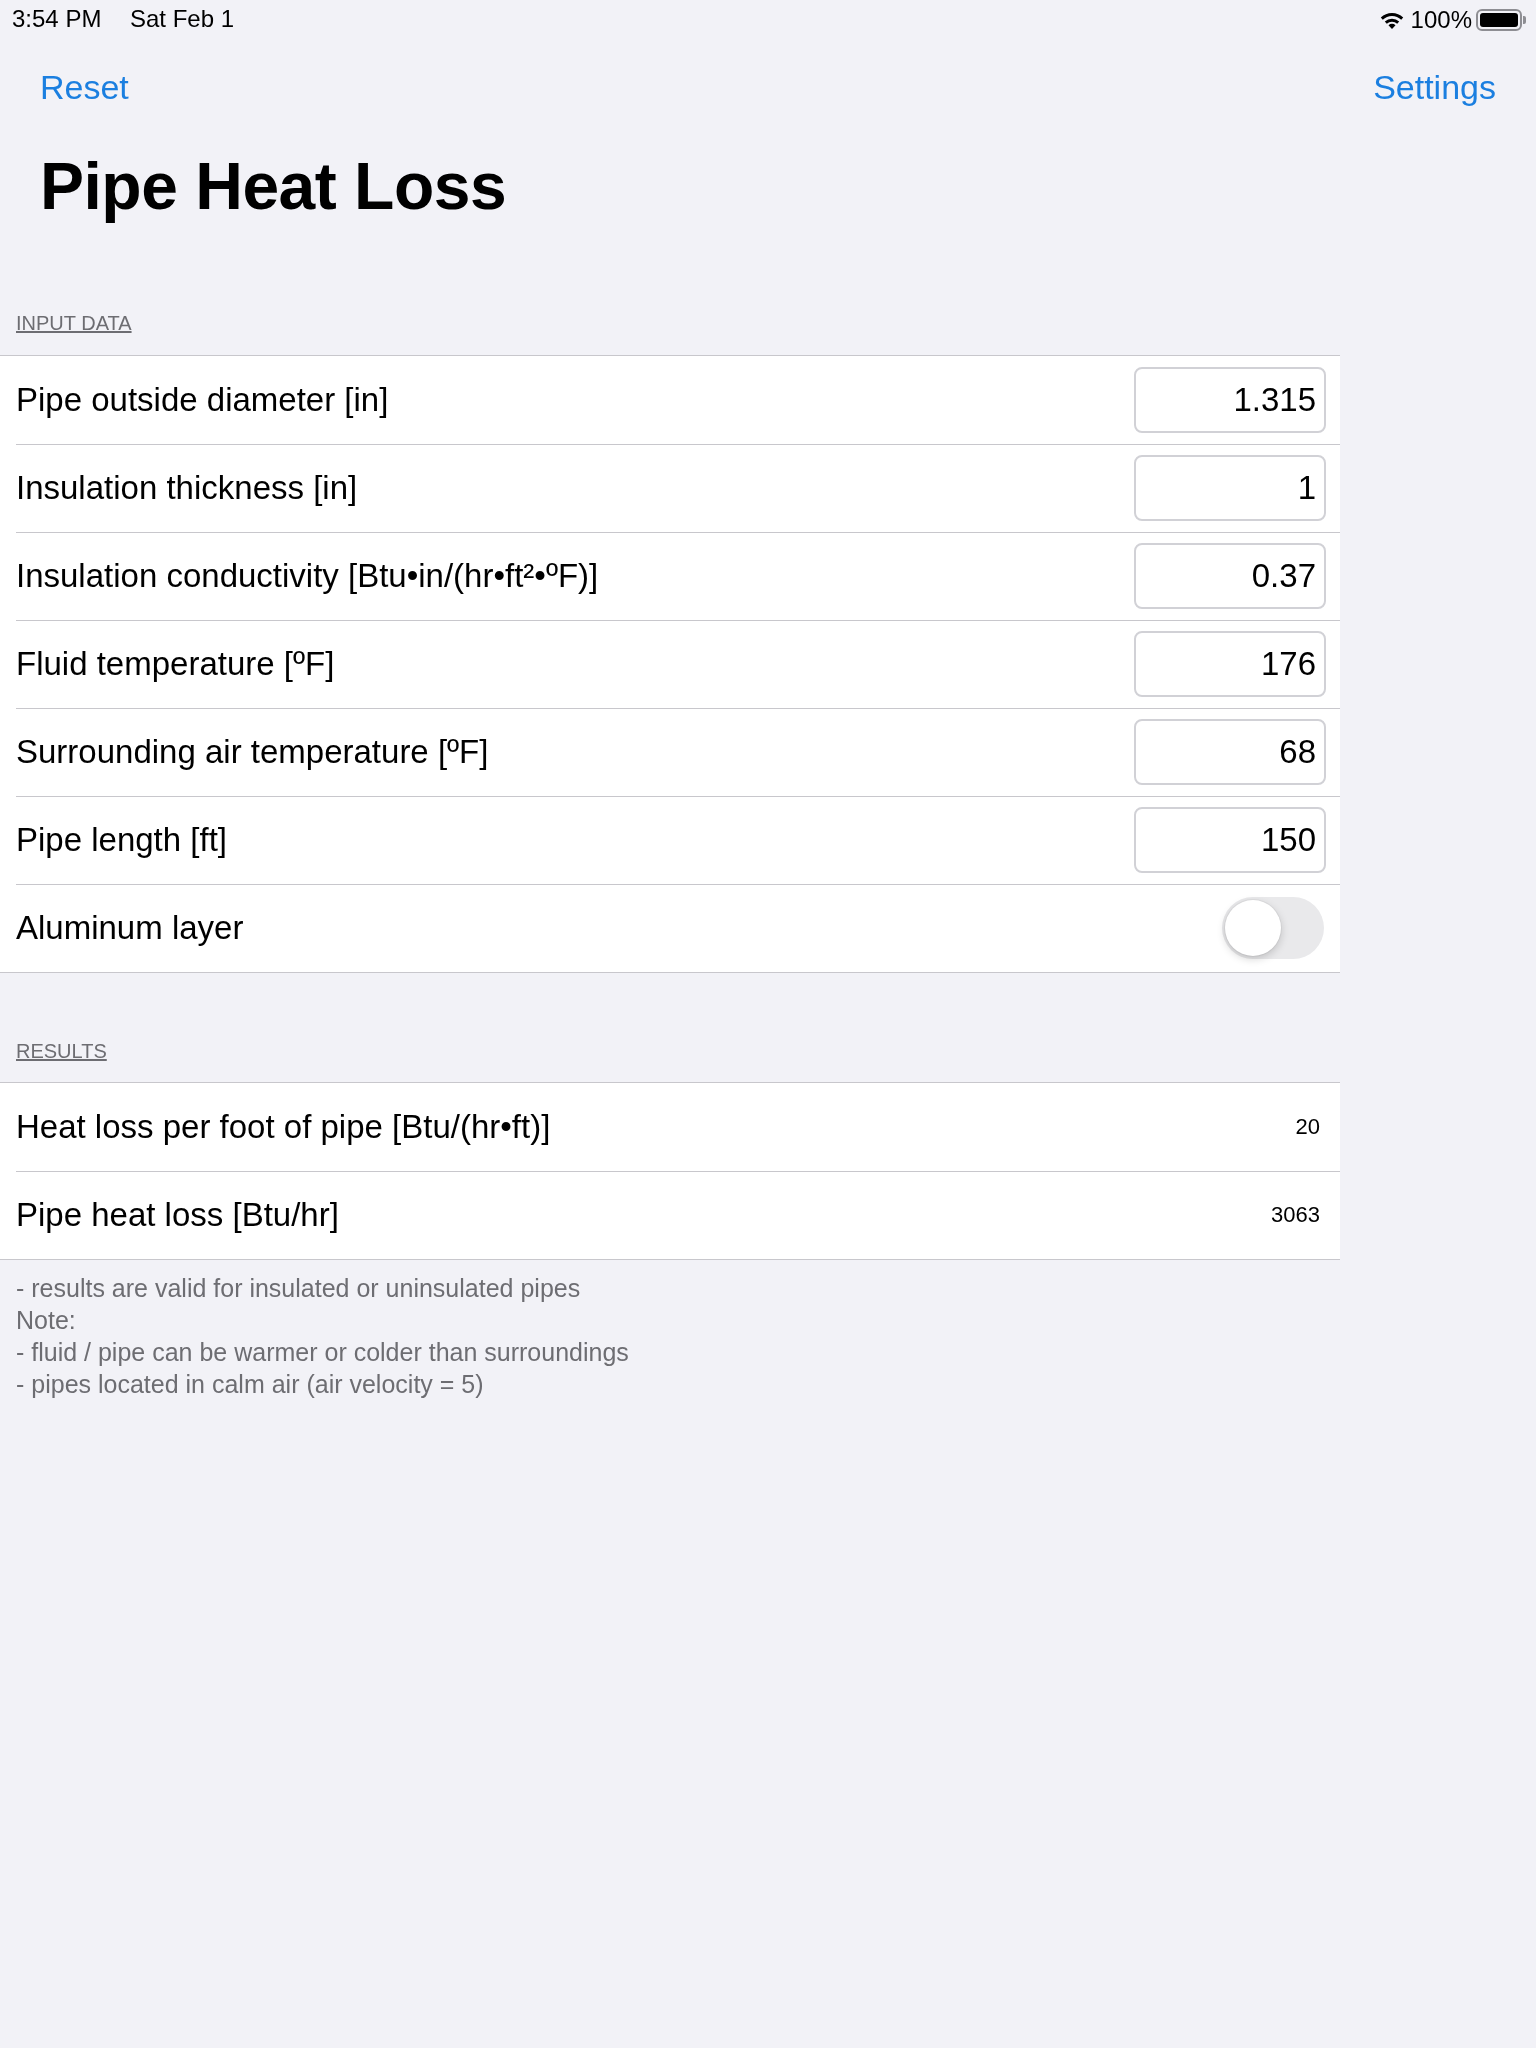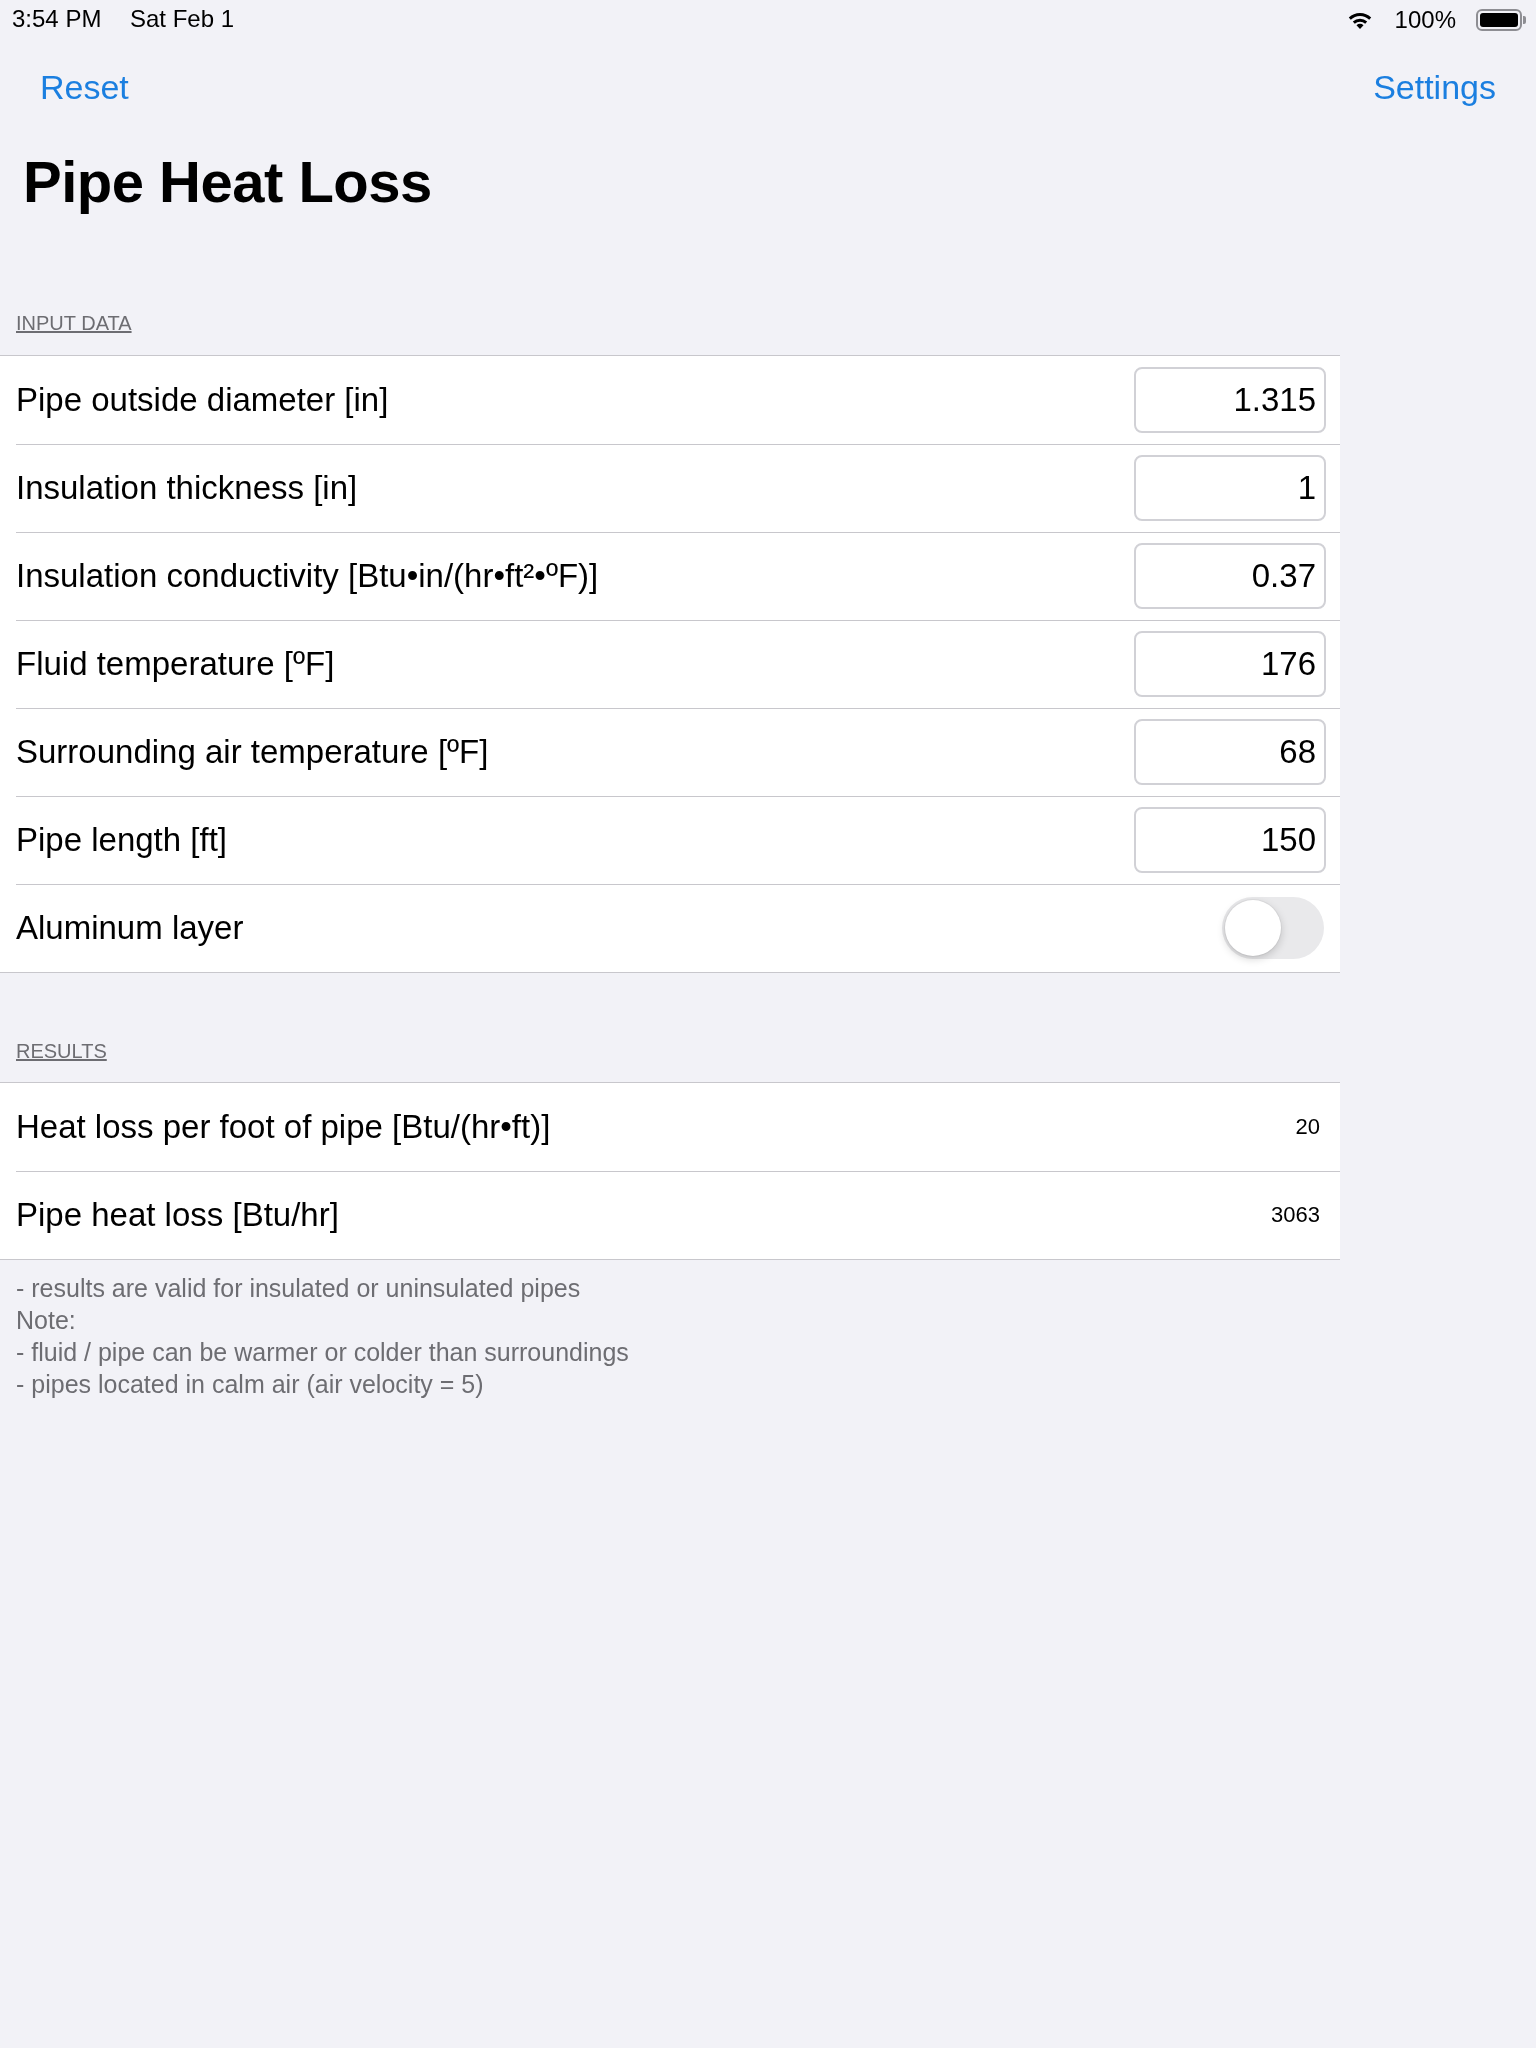--- a/index.html
+++ b/index.html
@@ -9,36 +9,36 @@
       font-family: "Liberation Sans", "DejaVu Sans", sans-serif;
       color: #000;
       overflow: hidden;
     }
     .status-bar {
       position: absolute; left: 0; top: 0; width: 1536px; height: 40px;
       font-size: 24px; color: #000;
     }
     .status-time { position: absolute; left: 12px; top: 5px; }
     .status-date { position: absolute; left: 130px; top: 5px; }
-    .status-right { position: absolute; right: 10px; top: 6px; display: flex; align-items: center; gap: 20px; }
+    .status-right { position: absolute; right: 10px; top: 6px; display: flex; align-items: center; gap: 4px; }
     .wifi { width: 30px; height: 22px; }
     .battery { display: flex; align-items: center; }
     .battery-body {
       width: 46px; height: 22px; border: 2px solid #8e8e93; border-radius: 6px; padding: 2px;
     }
     .battery-fill { width: 100%; height: 100%; background: #000; border-radius: 3px; }
     .battery-cap { width: 3px; height: 8px; background: #8e8e93; border-radius: 0 2px 2px 0; margin-left: 1px; }
 
     .nav-btn {
       position: absolute; top: 68px; font-size: 34px; color: #1b7fe0; cursor: pointer;
     }
     .reset-btn { left: 40px; }
     .settings-btn { right: 40px; }
     .page-title {
-      position: absolute; left: 23px; top: 148px; font-size: 58px; font-weight: bold; letter-spacing: -0.5px;
+      position: absolute; left: 40px; top: 148px; font-size: 66px; font-weight: bold; letter-spacing: -0.5px;
     }
 
     .section-header {
       position: absolute; left: 16px; font-size: 20px; color: #6d6d72; text-transform: uppercase; text-decoration: underline;
     }
     .table {
       position: absolute; left: 0; width: 1340px; background: #fff;
       border-top: 1px solid #c8c7cc; border-bottom: 1px solid #c8c7cc;
     }
     .row {

